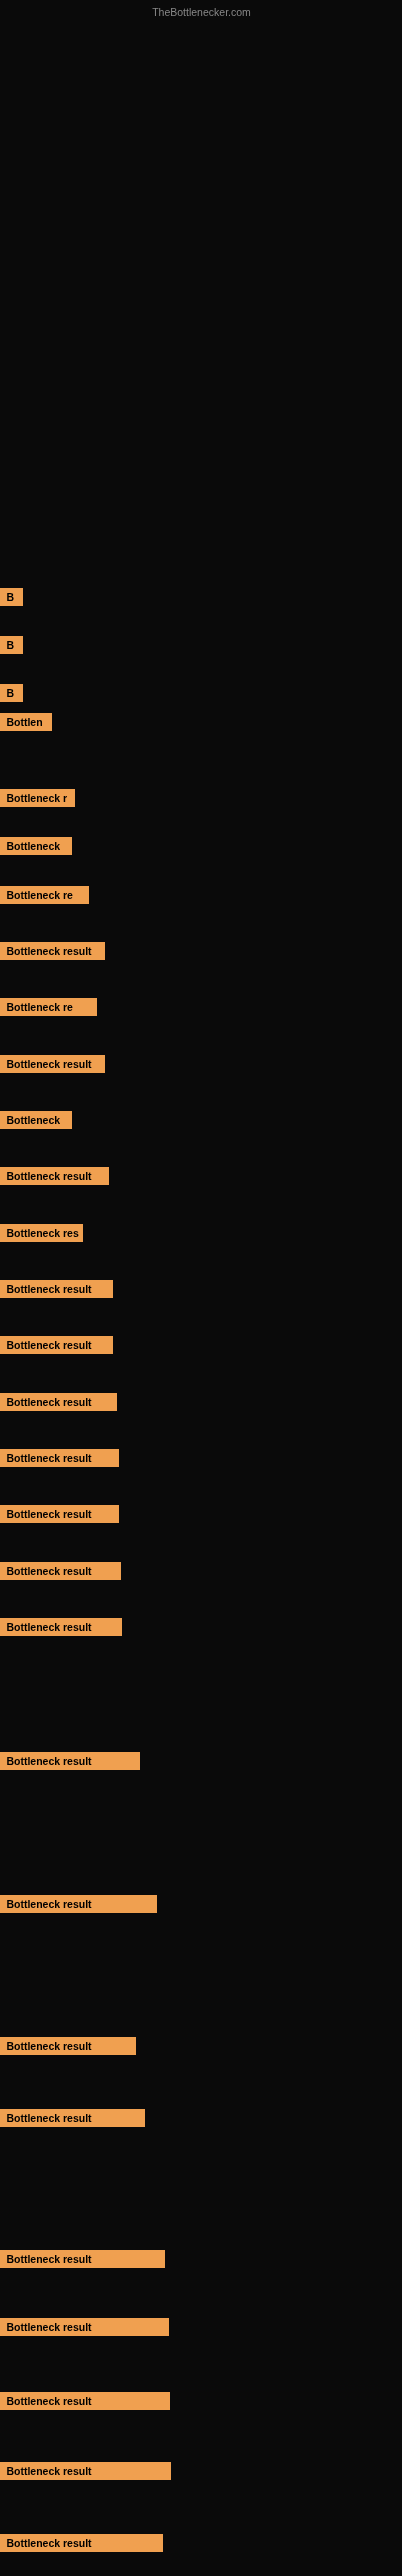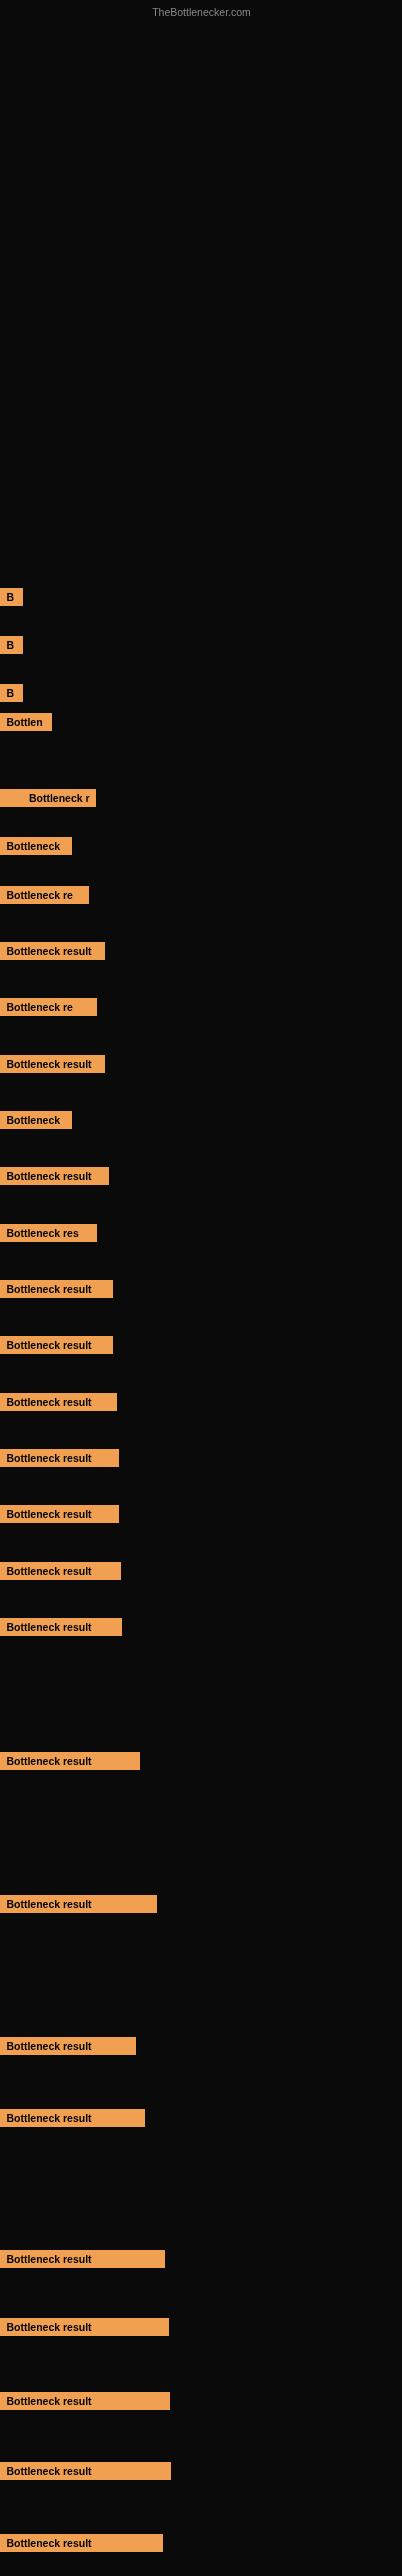--- a/index.html
+++ b/index.html
@@ -36,29 +36,29 @@
   </style>
 </head>
 <body>
 
 <span class="site-title">TheBottlenecker.com</span>
 
 <div class="bottleneck-item" style="top: 588px; width: 22.5px;">B</div>
 <div class="bottleneck-item" style="top: 636px; width: 22.5px;">B</div>
 <div class="bottleneck-item" style="top: 684px; width: 22.5px;">B</div>
 <div class="bottleneck-item" style="top: 713px; width: 52px;">Bottlen</div>
-<div class="bottleneck-item" style="top: 789px; width: 96px; text-align: right;">Bottleneck r</div>
+<div class="bottleneck-item" style="top: 789px; width: 75px;">Bottleneck r</div>
 <div class="bottleneck-item" style="top: 837px; width: 72px;">Bottleneck</div>
 <div class="bottleneck-item" style="top: 886px; width: 89px;">Bottleneck re</div>
 <div class="bottleneck-item" style="top: 942px; width: 105px;">Bottleneck result</div>
 <div class="bottleneck-item" style="top: 998px; width: 97px;">Bottleneck re</div>
 <div class="bottleneck-item" style="top: 1055px; width: 105px;">Bottleneck result</div>
 <div class="bottleneck-item" style="top: 1111px; width: 72px;">Bottleneck</div>
 <div class="bottleneck-item" style="top: 1167px; width: 109px;">Bottleneck result</div>
-<div class="bottleneck-item" style="top: 1224px; width: 97px;">Bottleneck res</div>
+<div class="bottleneck-item" style="top: 1224px; width: 83px;">Bottleneck res</div>
 <div class="bottleneck-item" style="top: 1280px; width: 113px;">Bottleneck result</div>
 <div class="bottleneck-item" style="top: 1336px; width: 113px;">Bottleneck result</div>
 <div class="bottleneck-item" style="top: 1393px; width: 117px;">Bottleneck result</div>
 <div class="bottleneck-item" style="top: 1449px; width: 119px;">Bottleneck result</div>
 <div class="bottleneck-item" style="top: 1505px; width: 119px;">Bottleneck result</div>
 <div class="bottleneck-item" style="top: 1562px; width: 121px;">Bottleneck result</div>
 <div class="bottleneck-item" style="top: 1618px; width: 122px;">Bottleneck result</div>
 <div class="bottleneck-item" style="top: 1752px; width: 140px;">Bottleneck result</div>
 <div class="bottleneck-item" style="top: 1895px; width: 157px;">Bottleneck result</div>
 <div class="bottleneck-item" style="top: 2037px; width: 136px;">Bottleneck result</div>

